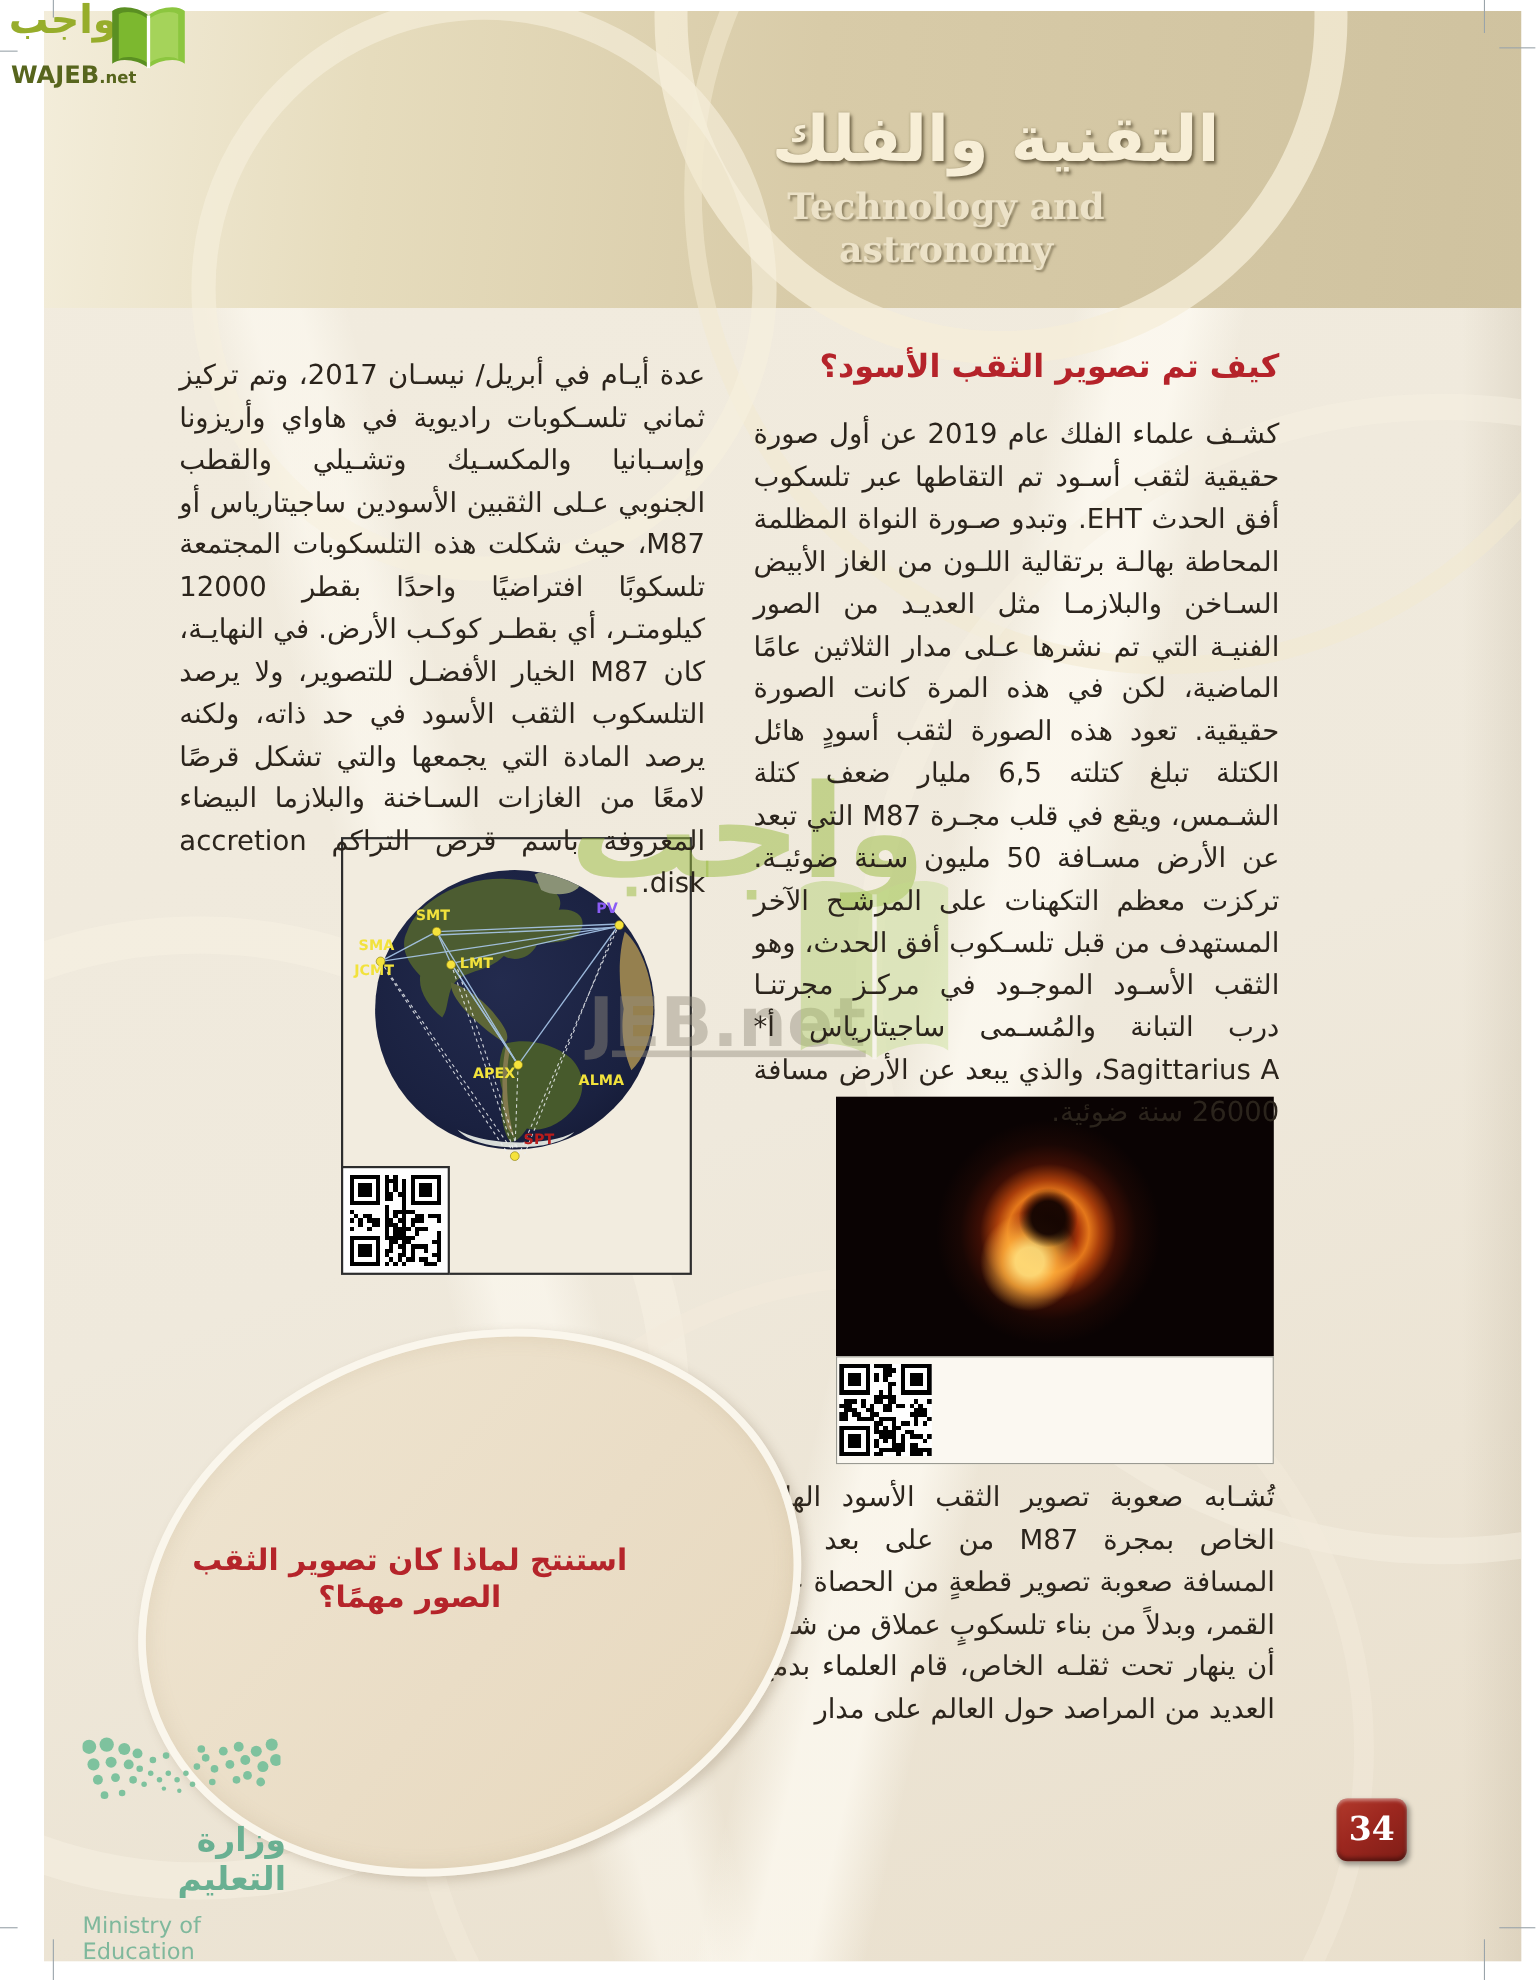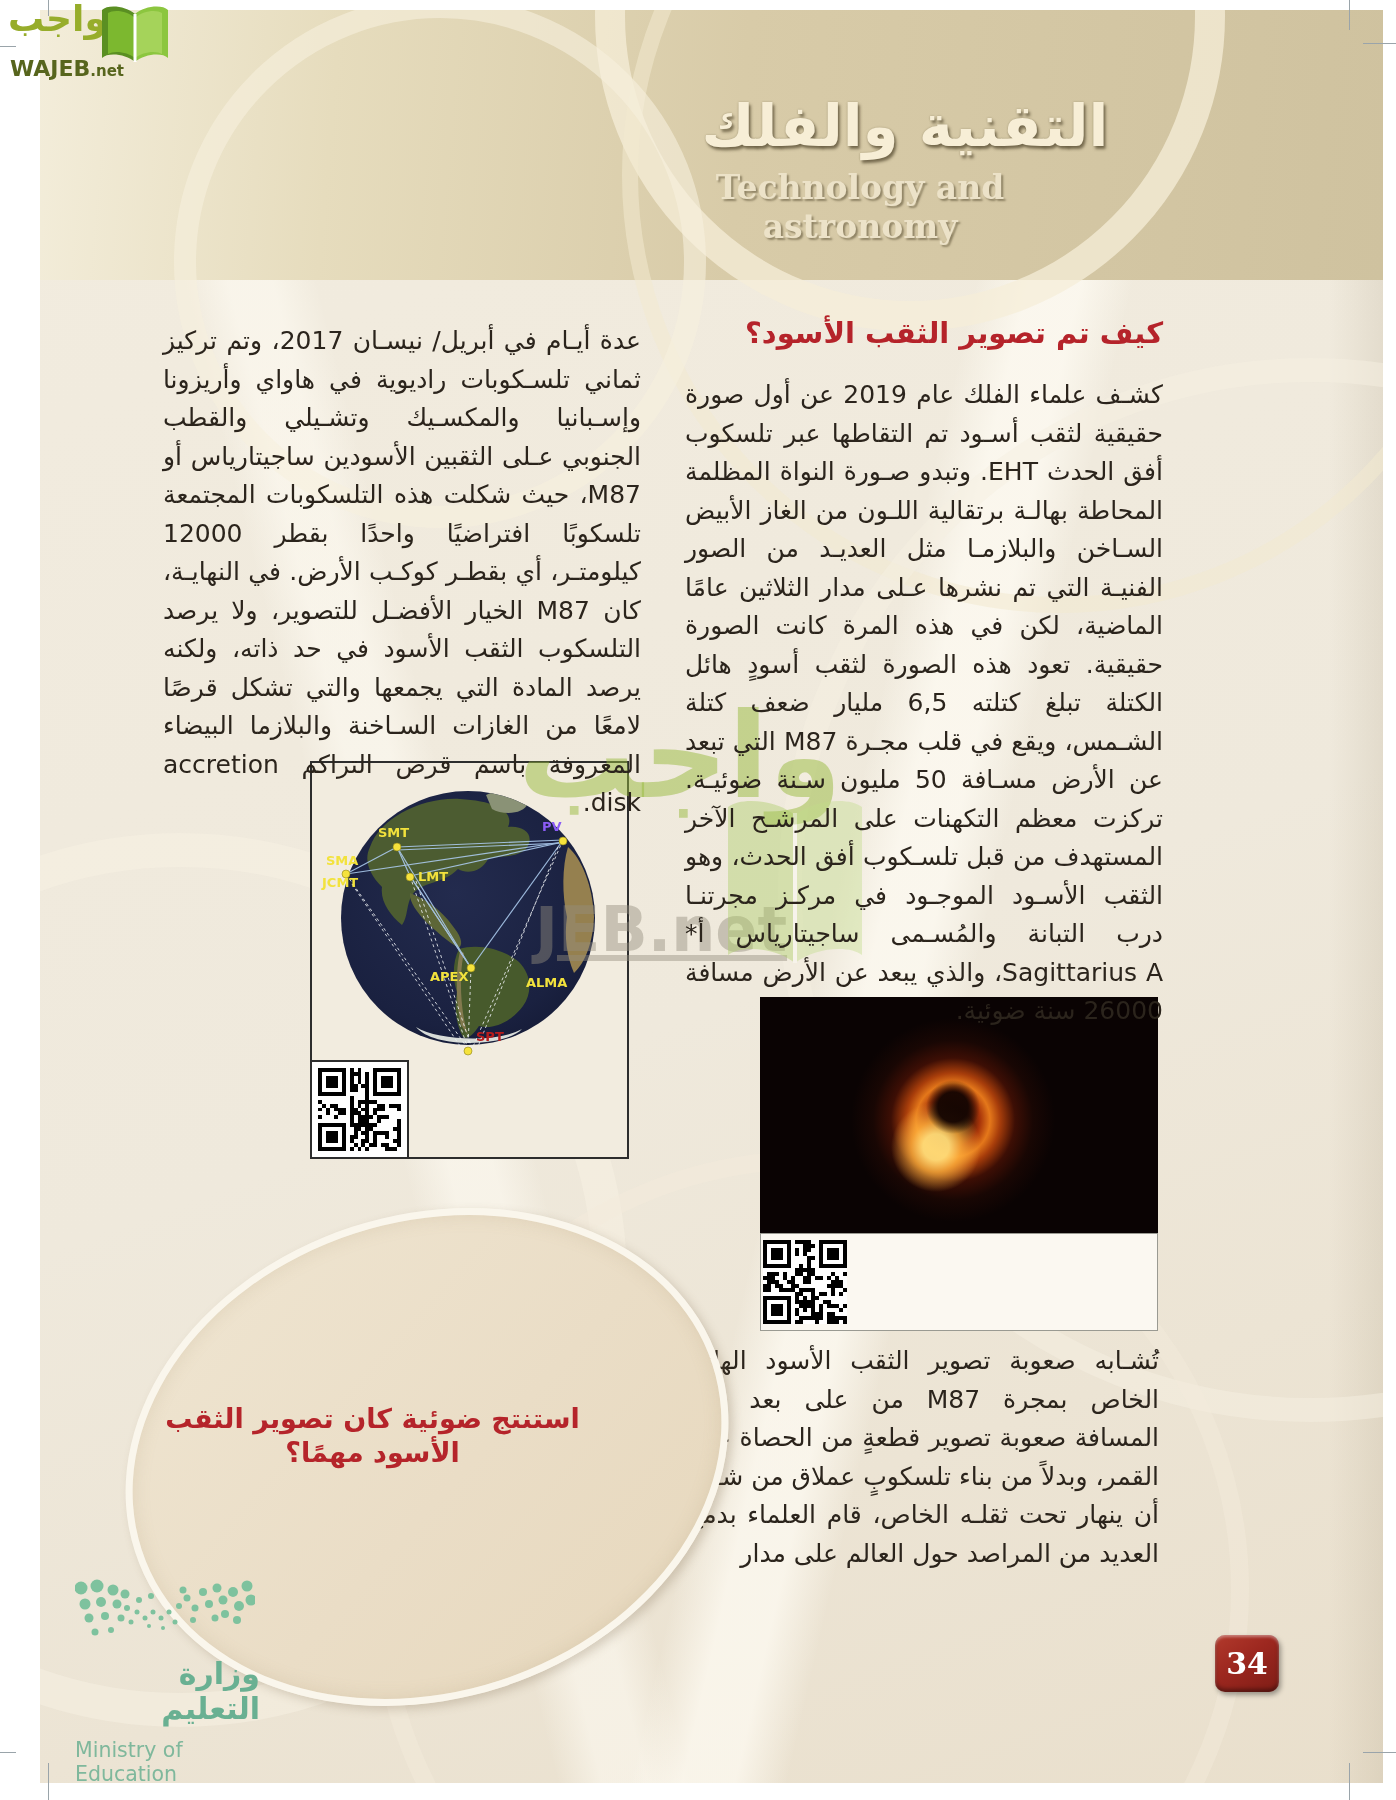--- a/index.html
+++ b/index.html
@@ -454,21 +454,21 @@
     <span class="wm-ar">واجب</span>
     <span class="wm-net">JEB.net</span>
     <svg width="150" height="190" style="position:absolute;left:290px;top:80px;opacity:.4;">
       <path d="M75,20 C55,4 20,2 8,12 L8,160 C20,150 55,152 75,168 Z" fill="#a9cc62"></path>
       <path d="M75,20 C95,4 130,2 142,12 L142,160 C130,150 95,152 75,168 Z" fill="#c2dd8a"></path>
       <rect x="73" y="18" width="4" height="150" fill="#ffffff"></rect>
     </svg>
   </div>
 
   <div class="ellipse"></div>
-  <div class="question">استنتج ضوئية كان تصوير الثقب الأسود مهمًا؟</div>
+  <div class="question">استنتج لماذا كان تصوير الثقب الصور مهمًا؟</div>
 
   <div class="moe">
     <svg width="180" height="66" viewBox="0 0 180 66">
       <g fill="#7ec29e">
         <circle cx="6" cy="10" r="6.5"></circle>
           <circle cx="22" cy="8" r="6.5"></circle>
           <circle cx="38" cy="12" r="5.5"></circle>
         <circle cx="10" cy="26" r="5.5"></circle>
           <circle cx="26" cy="24" r="5"></circle>
           <circle cx="42" cy="26" r="4.5"></circle>

